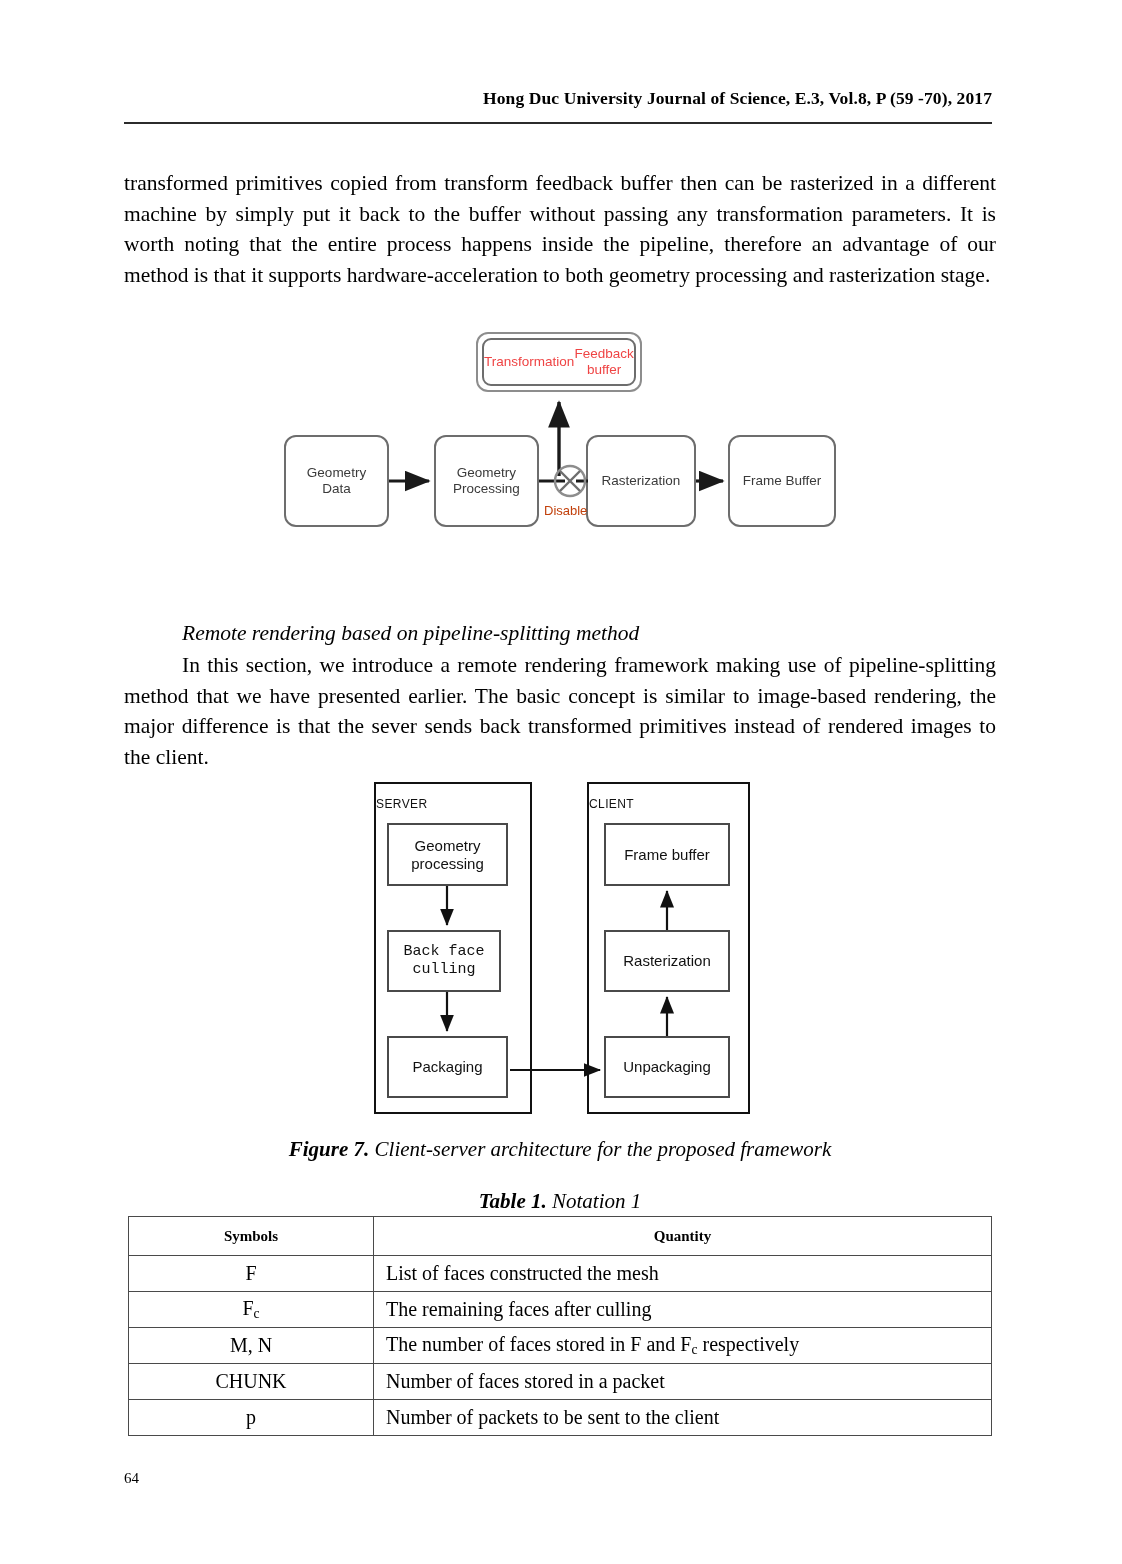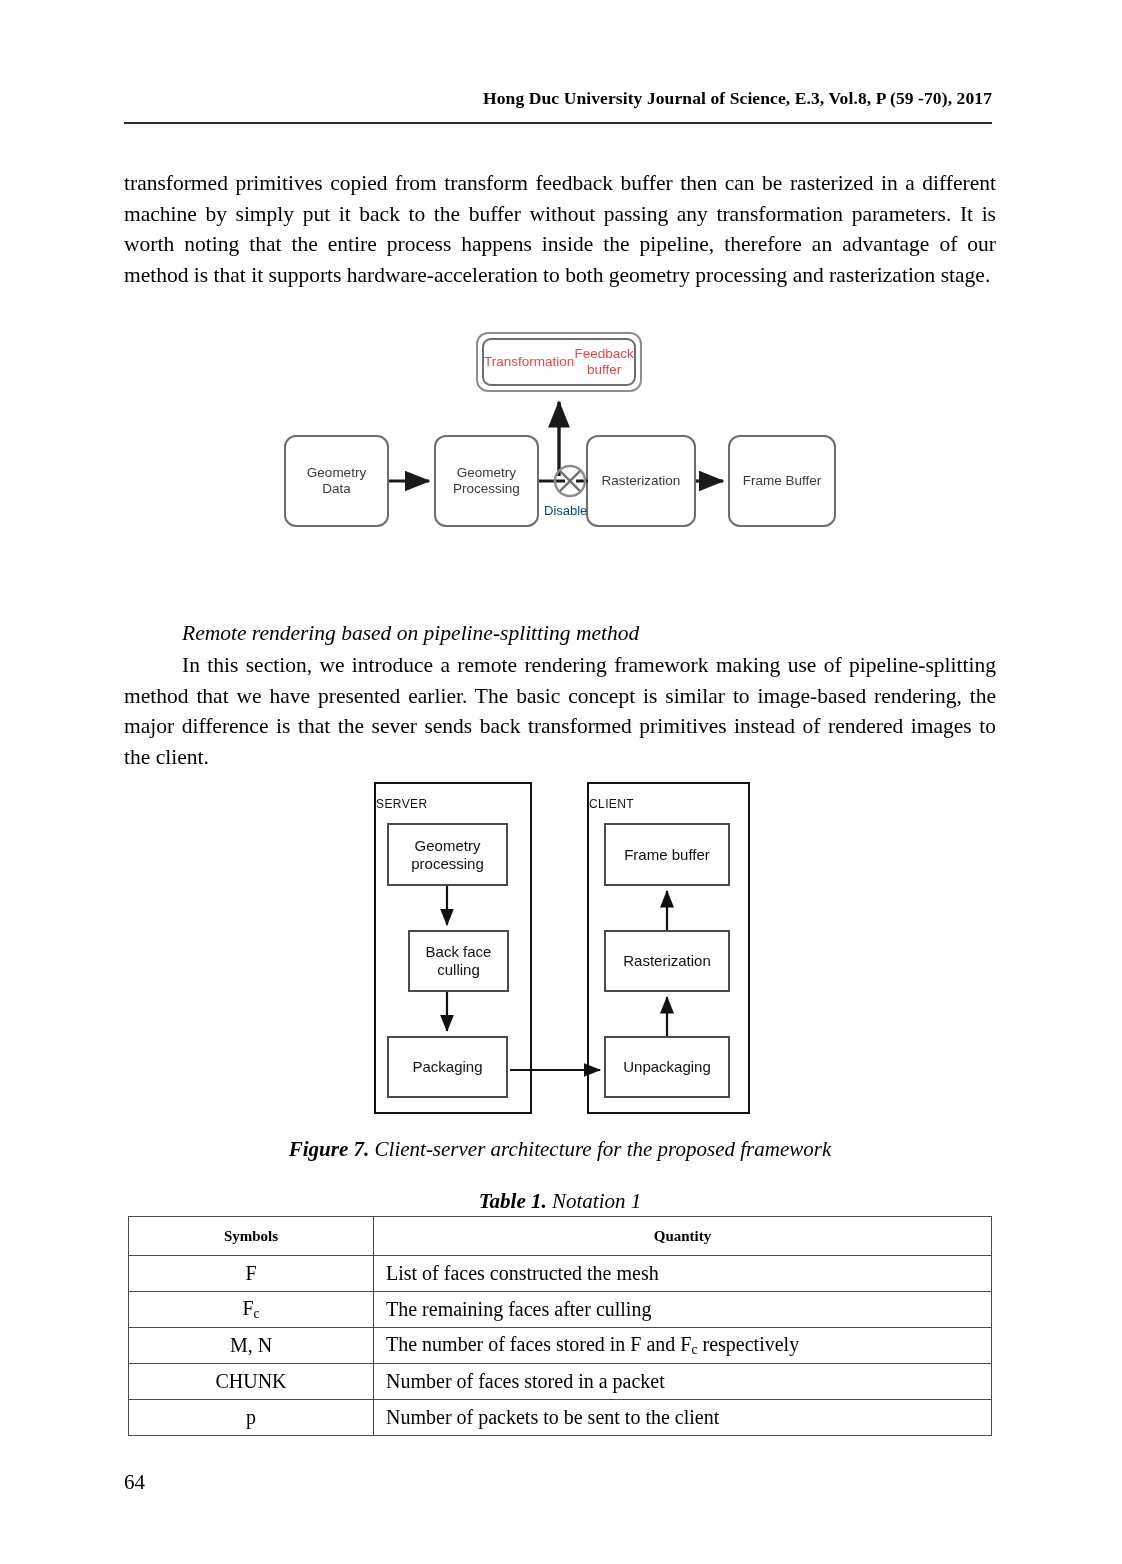--- a/index.html
+++ b/index.html
@@ -138,21 +138,21 @@
     line-height: 16px;
     color: #ef4444;
   }
 
   .f6-disable-label {
     position: absolute;
     left: 268px;
     top: 175px;
     font-family: "Liberation Sans", sans-serif;
     font-size: 13px;
-    color: #0c4a6e;
+    color: #c2410c;
   }
 
   
   .fig7-wrap {
     position: absolute;
     left: 374px;
     top: 782px;
     width: 376px;
     height: 334px;
   }
@@ -185,21 +185,21 @@
     display: flex;
     align-items: center;
     justify-content: center;
     text-align: center;
     font-family: "Liberation Sans", sans-serif;
     font-size: 15px;
     line-height: 18px;
     color: #111;
   }
   #f7-geom-proc  { left: 387px; top: 823px; width: 121px; height: 63px; }
-  #f7-backface   { left: 408px; top: 930px; width: 101px; height: 62px; }
+  #f7-backface   { left: 387px; top: 930px; width: 114px; height: 62px; font-family: Liberation Mono, monospace; }
   #f7-packaging  { left: 387px; top: 1036px; width: 121px; height: 62px; }
   #f7-framebuf   { left: 604px; top: 823px; width: 126px; height: 63px; }
   #f7-raster     { left: 604px; top: 930px; width: 126px; height: 62px; }
   #f7-unpack     { left: 604px; top: 1036px; width: 126px; height: 62px; }
 
   .f7-svg {
     position: absolute;
     left: 0;
     top: 0;
     width: 1122px;
@@ -238,21 +238,21 @@
   .tbl sub {
     font-size: 0.68em;
     vertical-align: -0.22em;
   }
 
   
   .folio {
     position: absolute;
     left: 124px;
     top: 1470px;
-    font-size: 21px;
+    font-size: 15px;
   }
 </style>
 </head>
 <body>
 
 <div class="page">
 
   <div class="header">Hong Duc University Journal of Science, E.3, Vol.8, P (59 -70), 2017</div>
   <div class="header-rule"></div>
 

